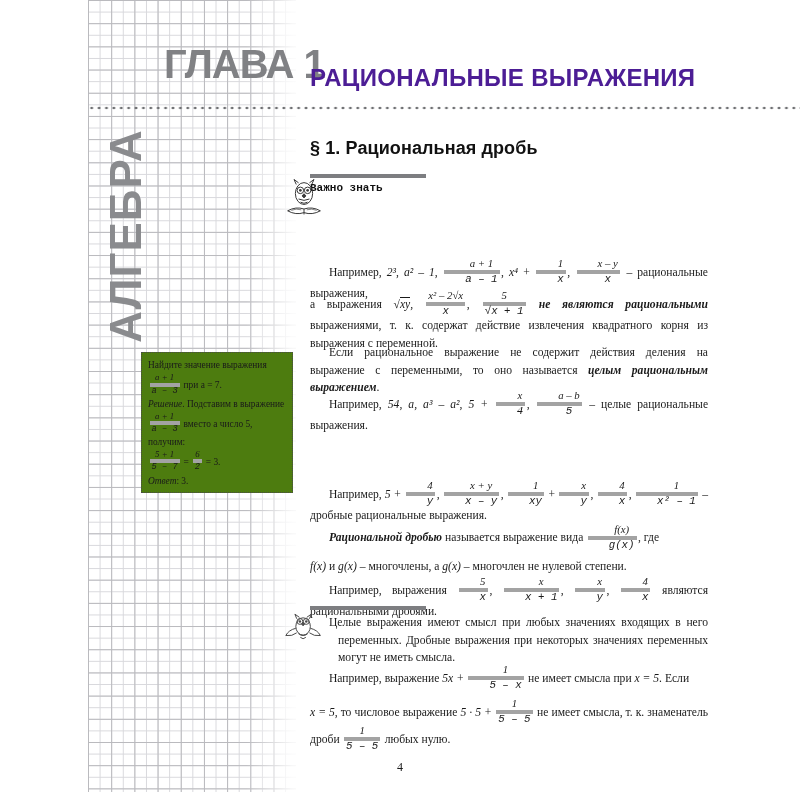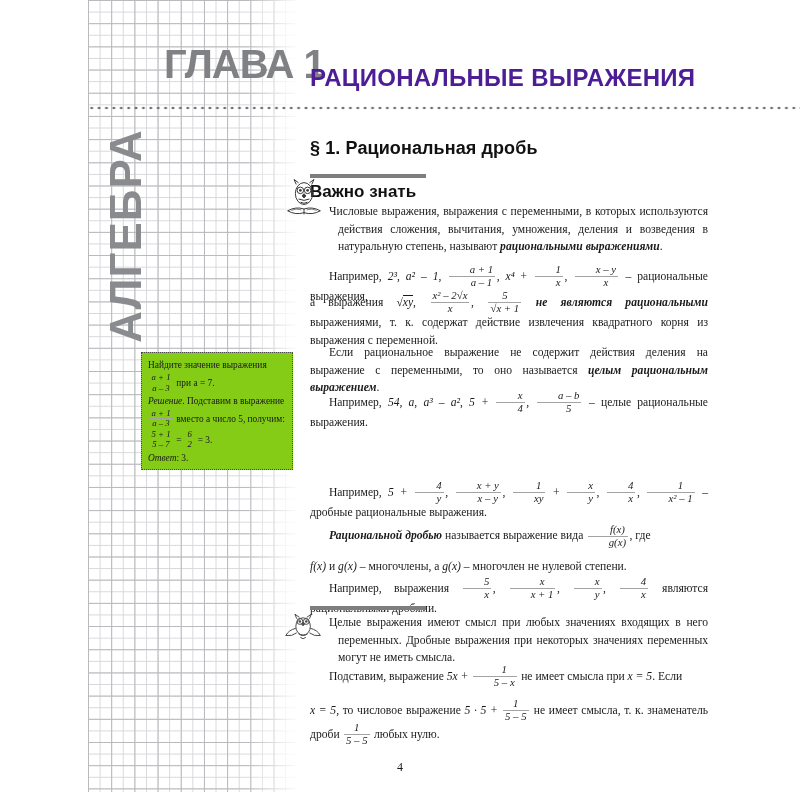--- a/index.html
+++ b/index.html
@@ -69,49 +69,49 @@
   #section-heading{
     position:absolute;left:310px;top:138px;
     font-family:"Liberation Sans", sans-serif;
     font-weight:bold;font-size:18px;color:#111;letter-spacing:0.1px;
   }
 
   
   .block{position:absolute;left:310px;width:398px;}
   .callout-bar{width:116px;height:4px;background:#7d7e81;margin-bottom:4px;}
   .callout-title{
-    font-family:Liberation Sans, sans-serif;
-    font-weight:bold;font-size:17px;color:#111;margin-bottom:1px;
+    font-family:Liberation Mono, monospace;
+    font-weight:bold;font-size:11px;color:#111;margin-bottom:1px;
   }
   .owl{position:absolute;left:-26px;top:4px;width:40px;height:42px;}
 
   p.txt{
     margin:0;font-size:11.6px;line-height:1.52;color:#1a1a1a;
     text-align:justify;text-justify:inter-word;
   }
   p.txt.ind{text-indent:19px;}
   .bi{font-weight:bold;font-style:italic;}
   .it{font-style:italic;}
   .math{font-style:italic;font-family:"Liberation Serif",serif;}
 
   
   .frac{
     display:inline-block;vertical-align:-0.50em;
     text-align:center;line-height:1.08;font-size:0.93em;
     margin:0 1.5px;
   }
   .frac>.n{display:block;padding:0 2px;}
-  .frac>.d{display:block;padding:0 2px;border-top:1px solid #a3a3a3;}
+  .frac>.d{display:block;padding:0 2px;border-top:4px solid #a3a3a3;font-family:Liberation Mono, monospace;}
   .bigfrac{vertical-align:-0.62em;}
 
   
   #example-box{
     position:absolute;left:141px;top:352px;width:152px;
     border:1px dotted #4a4a4a;
-    background:#84cc16;
+    background:#4d7c0f;
     padding:5px 5px 4px 6px;
     box-sizing:border-box;
   }
   #example-box p{
     margin:0;font-size:9.4px;line-height:1.5;color:#1a1a1a;text-align:left;
   }
   #example-box .eq{margin:1px 0;}
 
   
   #page-number{
@@ -154,24 +154,23 @@
         <path d="M8 35.5 q5.5 -2.4 11 -0.6" stroke-width="0.7"></path>
         <path d="M25 34.9 q5.5 -1.8 11 0.6" stroke-width="0.7"></path>
       </g>
       <g fill="#3a3a3a">
           <circle cx="18" cy="13.5" r="1.5"></circle>
           <circle cx="26" cy="13.5" r="1.5"></circle>
         </g>
     </svg>
     <div class="callout-bar"></div>
     <div class="callout-title">Важно знать</div>
-    <p class="txt" style="padding-left:28px;text-indent:-9px;"><span>Числовые выражения, выражения с переменными, в которых используются действия сложения, вычитания, умножения, деления и возведения в натуральную степень, называют </span><span class="bi">рациональными выражениями</span><span>.</span></p>
-  </div>
-
-  <div class="block" style="top:264px;">
+  </div>
+
+  <div class="block" style="top:258px;">
     <p class="txt ind"><span>Например, </span><span class="math">2³</span>, <span class="math">a² – 1</span>, <span class="frac"><span class="n math">a + 1</span><span class="d math">a – 1</span></span>, <span class="math">x⁴</span> + <span class="frac"><span class="n math">1</span><span class="d math">x</span></span>, <span class="frac"><span class="n math">x – y</span><span class="d math">x</span></span><span> – рациональные выражения,</span></p>
   </div>
 
   <div class="block" style="top:290px;">
     <p class="txt"><span>а выражения </span>√<span class="math" style="border-top:1px solid #1a1a1a;">xy</span>, <span class="frac"><span class="n math">x² – 2√x</span><span class="d math">x</span></span>, <span class="frac"><span class="n math">5</span><span class="d math">√x + 1</span></span> <span class="bi">не являются рациональными</span><span> выражениями, т. к. содержат действие извлечения квадратного корня из выражения с переменной.</span></p>
   </div>
 
   <div class="block" style="top:344px;">
     <p class="txt ind"><span>Если рациональное выражение не содержит действия деления на выражение с переменными, то оно называется </span><span class="bi">целым рациональным выражением</span><span>.</span></p>
   </div>
@@ -214,21 +213,21 @@
       <g fill="#4a4a4a">
           <circle cx="17.5" cy="12.5" r="1.4"></circle>
           <circle cx="24.5" cy="12.5" r="1.4"></circle>
         </g>
     </svg>
     <div class="callout-bar"></div>
     <p class="txt" style="padding-left:28px;text-indent:-9px;">Целые выражения имеют смысл при любых значениях входящих в него переменных. Дробные выражения при некоторых значениях переменных могут не иметь смысла.</p>
   </div>
 
   <div class="block" style="top:664px;">
-    <p class="txt ind"><span>Подставим, выражение </span><span class="math">5x +</span> <span class="frac"><span class="n math">1</span><span class="d math">5 – x</span></span><span> не имеет смысла при </span><span class="math">x = 5</span><span>. Если </span></p>
+    <p class="txt ind"><span>Например, выражение </span><span class="math">5x +</span> <span class="frac"><span class="n math">1</span><span class="d math">5 – x</span></span><span> не имеет смысла при </span><span class="math">x = 5</span><span>. Если </span></p>
   </div>
 
   <div class="block" style="top:698px;">
     <p class="txt"><span class="math">x = 5</span><span>, то числовое выражение </span><span class="math">5 · 5 +</span> <span class="frac"><span class="n math">1</span><span class="d math">5 – 5</span></span><span> не имеет смысла, т. к. знаменатель дроби </span><span class="frac"><span class="n math">1</span><span class="d math">5 – 5</span></span><span> любых нулю.</span></p>
   </div>
 
   <div id="example-box">
     <p>Найдите  значение  выражения</p>
     <p class="eq"><span class="frac"><span class="n math">a + 1</span><span class="d math">a – 3</span></span><span> при a = 7.</span></p>
     <p><span class="it">Решение</span><span>. Подставим в выражение</span></p>

